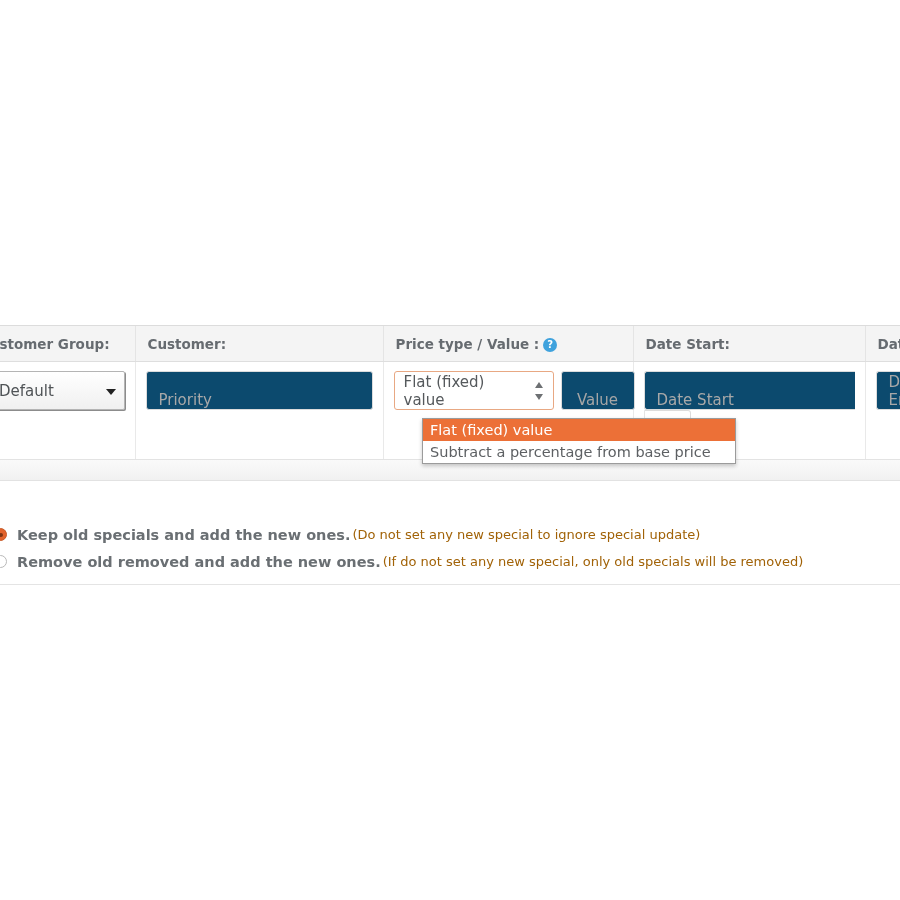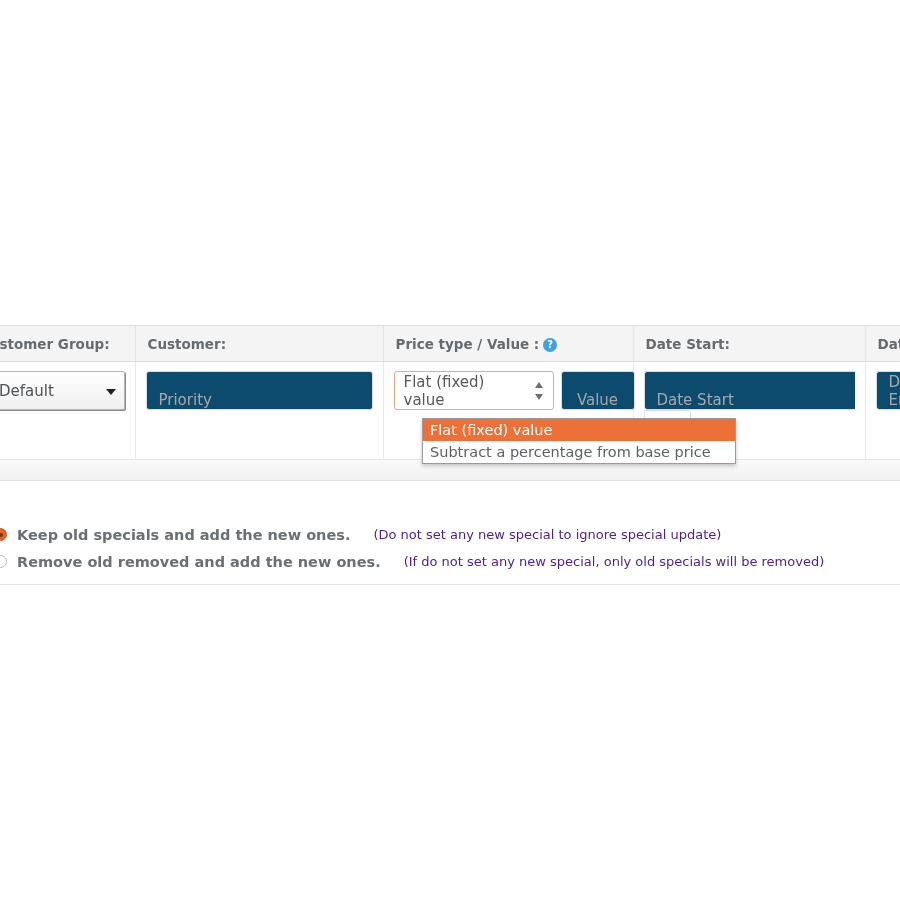--- a/index.html
+++ b/index.html
@@ -261,22 +261,22 @@
   }
   .radio-strong {
     font-size: 14.5px;
     font-weight: bold;
     color: #6a6f73;
     white-space: nowrap;
     text-align: right;
   }
   .radio-note {
     font-size: 13px;
-    color: #4c1d95;
-    margin-left: 23px;
+    color: #a16207;
+    margin-left: 2px;
     white-space: nowrap;
   }
 
   .cal-svg { display: block; }
 </style>
 </head>
 <body>
 
 <div id="stage">
 

